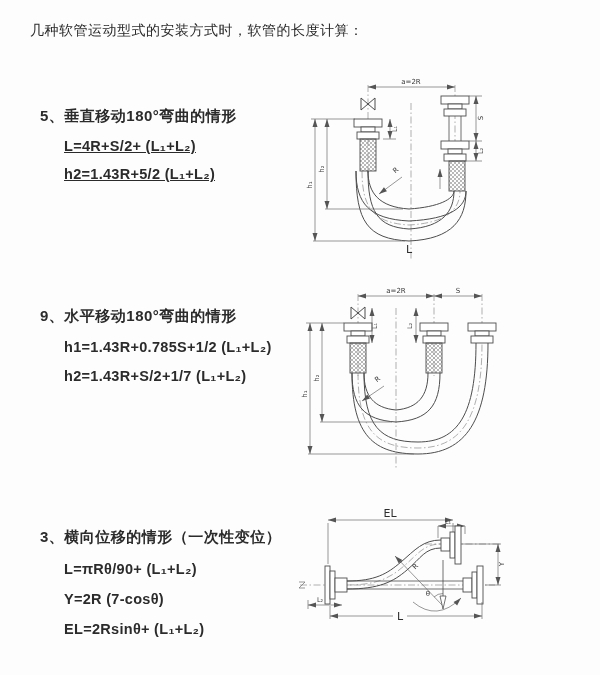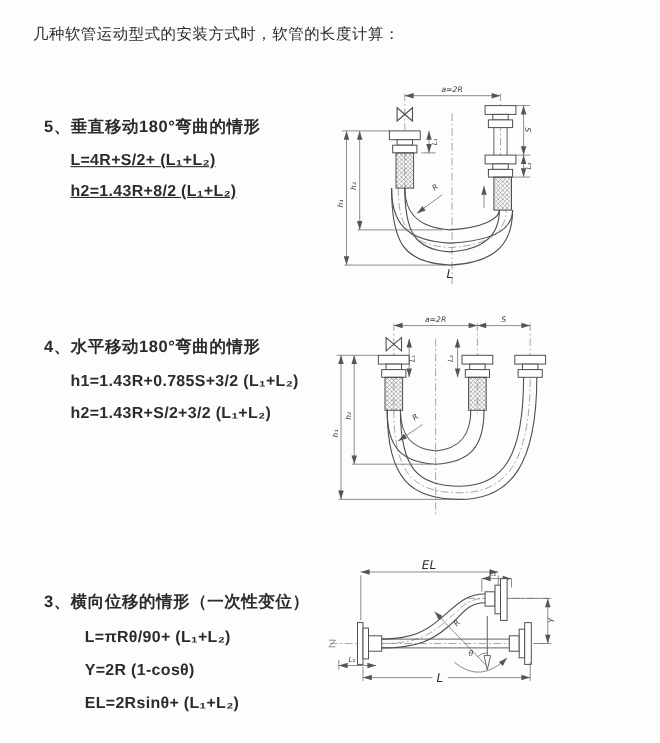--- a/index.html
+++ b/index.html
@@ -11,58 +11,58 @@
   .page-title{
     position:absolute;left:30px;top:22px;width:560px;
     font-size:14px;font-weight:normal;letter-spacing:0.5px;
   }
   .sec{position:absolute;left:40px;width:280px;}
   .sec-heading{font-size:15px;font-weight:bold;letter-spacing:0.5px;line-height:20px;}
   .formulas{margin:7px 0 0 24px;}
   .formula-line{font-size:14.5px;font-weight:bold;letter-spacing:0.3px;}
   .s1 .formula-line{line-height:27.5px;text-decoration:underline;}
   .s2 .formula-line{line-height:29px;}
-  .s3 .formula-line{line-height:30px;margin-left:13px;}
-  .diag{position:absolute;font-style:italic;}
+  .s3 .formula-line{line-height:30px;}
+  .diag{position:absolute;}
   
   .ln{stroke:#4d4d4d;stroke-width:1;fill:none;}
   .ln2{stroke:#4d4d4d;stroke-width:0.8;fill:none;}
   .fit{stroke:#4d4d4d;stroke-width:0.9;fill:#ffffff;}
   .dim{stroke:#6b6b6b;stroke-width:0.7;fill:none;}
   .cl{stroke:#8c8c8c;stroke-width:0.7;fill:none;stroke-dasharray:7 2.5 1.5 2.5;}
   .dtx{font-family:"DejaVu Sans",sans-serif;font-size:7px;fill:#3a3a3a;}
   .dtx-s{font-family:"DejaVu Sans",sans-serif;font-size:6.5px;fill:#3a3a3a;}
   .dtx-l{font-family:"DejaVu Sans",sans-serif;font-size:11px;fill:#2d2d2d;}
 </style>
 </head>
 <body>
 
 <div class="page-title">几种软管运动型式的安装方式时，软管的长度计算：</div>
 
 <div class="sec s1" style="top:106px;">
   <div class="sec-heading">5、垂直移动180°弯曲的情形</div>
   <div class="formulas">
     <div class="formula-line">L=4R+S/2+ (L₁+L₂)</div>
-    <div class="formula-line">h2=1.43R+8/2 (L₁+L₂)</div>
+    <div class="formula-line">h2=1.43R+5/2 (L₁+L₂)</div>
   </div>
 </div>
 
 <div class="sec s2" style="top:306px;">
-  <div class="sec-heading">4、水平移动180°弯曲的情形</div>
+  <div class="sec-heading">9、水平移动180°弯曲的情形</div>
   <div class="formulas">
-    <div class="formula-line">h1=1.43R+0.785S+3/2 (L₁+L₂)</div>
-    <div class="formula-line">h2=1.43R+S/2+3/2 (L₁+L₂)</div>
+    <div class="formula-line">h1=1.43R+0.785S+1/2 (L₁+L₂)</div>
+    <div class="formula-line">h2=1.43R+S/2+1/7 (L₁+L₂)</div>
   </div>
 </div>
 
-<div class="sec s3" style="top:538px;">
+<div class="sec s3" style="top:527px;">
   <div class="sec-heading">3、横向位移的情形（一次性变位）</div>
   <div class="formulas">
     <div class="formula-line">L=πRθ/90+ (L₁+L₂)</div>
-    <div class="formula-line">Y=2R (1-cosθ)</div>
+    <div class="formula-line">Y=2R (7-cosθ)</div>
     <div class="formula-line">EL=2Rsinθ+ (L₁+L₂)</div>
   </div>
 </div>
 
 <div class="diag" style="left:305px;top:73px;">
 <svg width="290" height="195" viewBox="0 0 290 195">
   <defs>
     <marker id="ar1" markerUnits="userSpaceOnUse" markerWidth="9" markerHeight="7" refX="8.5" refY="3.5" orient="auto-start-reverse">
       <path d="M0.5,1 L8.5,3.5 L0.5,6 z" fill="#555"></path>
     </marker>

